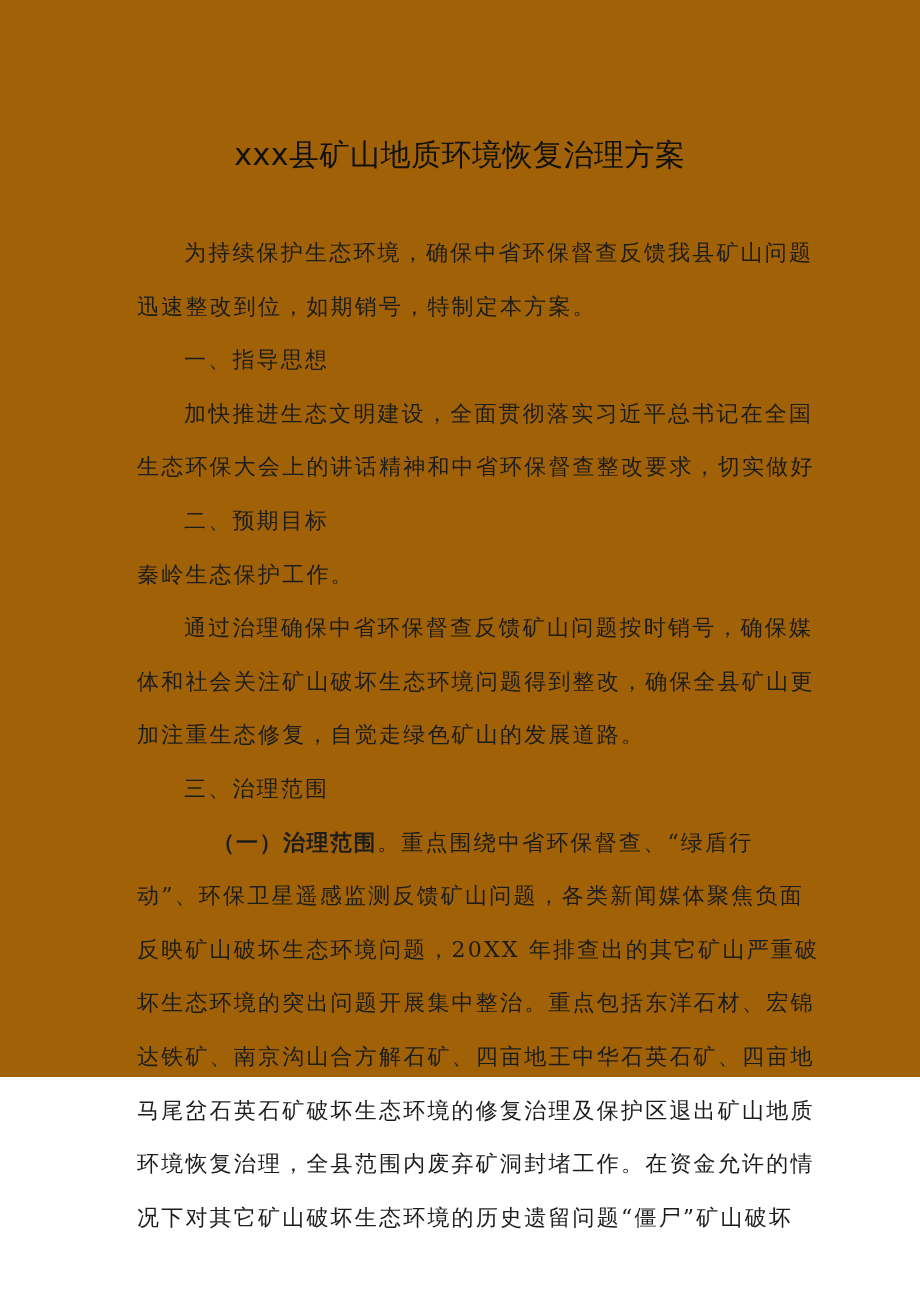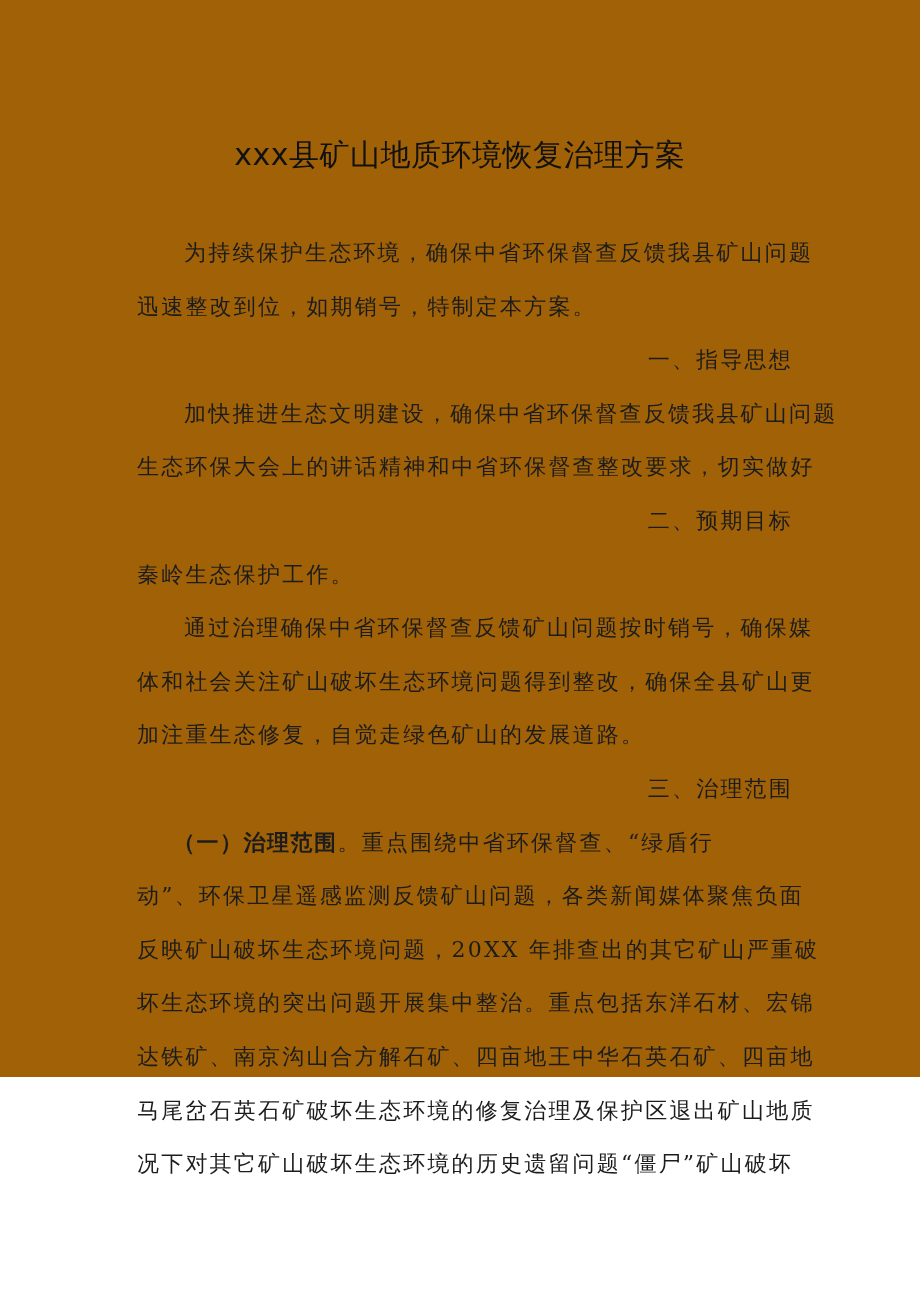--- a/index.html
+++ b/index.html
@@ -6,49 +6,50 @@
   body { width: 920px; height: 1301px; position: relative; overflow: hidden;
          font-family: "DejaVu Serif", "Liberation Serif", serif; color: #1a1a1a; }
   .page { position: absolute; left: 0; top: 0; width: 920px; height: 1077px; background: #a16207; }
   .title { position: absolute; left: 0; top: 133px; width: 920px; text-align: center;
            font-family: "DejaVu Sans", "Liberation Sans", sans-serif; font-size: 30px;
            line-height: 44px; color: #111; letter-spacing: 0.5px; }
   .body { position: absolute; left: 137px; top: 231px; width: 656px; }
   .line { height: 53.6px; line-height: 44px; font-size: 22px; letter-spacing: 2.2px;
           white-space: nowrap; color: #1c1c1c; }
   .indent { padding-left: 47px; }
-  .indent-h { padding-left: 47px; text-align: right; }
+  .indent-h { padding-left: 47px; }
   .bold { font-weight: bold; font-family: "DejaVu Sans", "Liberation Sans", sans-serif; letter-spacing: 1.5px; }
-  .sub-indent { padding-left: 36px; }
+  .sub-indent { padding-left: 36px; text-align: center; }
 </style>
 </head>
 <body>
 
 <div class="page">
   <div class="title">xxx县矿山地质环境恢复治理方案</div>
 
   <div class="body">
 
     <div class="line indent">为持续保护生态环境，确保中省环保督查反馈我县矿山问题</div>
     <div class="line">迅速整改到位，如期销号，特制定本方案。</div>
 
     <div class="line indent-h">一、指导思想</div>
-    <div class="line indent">加快推进生态文明建设，确保中省环保督查反馈我县矿山问题</div>
+    <div class="line indent">加快推进生态文明建设，全面贯彻落实习近平总书记在全国</div>
     <div class="line">生态环保大会上的讲话精神和中省环保督查整改要求，切实做好</div>
     <div class="line indent-h">二、预期目标</div>
 
     <div class="line">秦岭生态保护工作。</div>
     <div class="line indent">通过治理确保中省环保督查反馈矿山问题按时销号，确保媒</div>
     <div class="line">体和社会关注矿山破坏生态环境问题得到整改，确保全县矿山更</div>
     <div class="line">加注重生态修复，自觉走绿色矿山的发展道路。</div>
 
     <div class="line indent-h">三、治理范围</div>
     <div class="line sub-indent">
       <span class="bold">（一）治理范围</span><span>。</span><span>重点围绕中省环保督查、“绿盾行</span>
     </div>
     <div class="line">动”、环保卫星遥感监测反馈矿山问题，各类新闻媒体聚焦负面</div>
     <div class="line">反映矿山破坏生态环境问题，20XX 年排查出的其它矿山严重破</div>
     <div class="line">坏生态环境的突出问题开展集中整治。重点包括东洋石材、宏锦</div>
     <div class="line">达铁矿、南京沟山合方解石矿、四亩地王中华石英石矿、四亩地</div>
     <div class="line">马尾岔石英石矿破坏生态环境的修复治理及保护区退出矿山地质</div>
+    <div class="line">环境恢复治理，全县范围内废弃矿洞封堵工作。在资金允许的情</div>
     <div class="line">况下对其它矿山破坏生态环境的历史遗留问题“僵尸”矿山破坏</div>
   </div>
 </div>
 
 </body></html>

